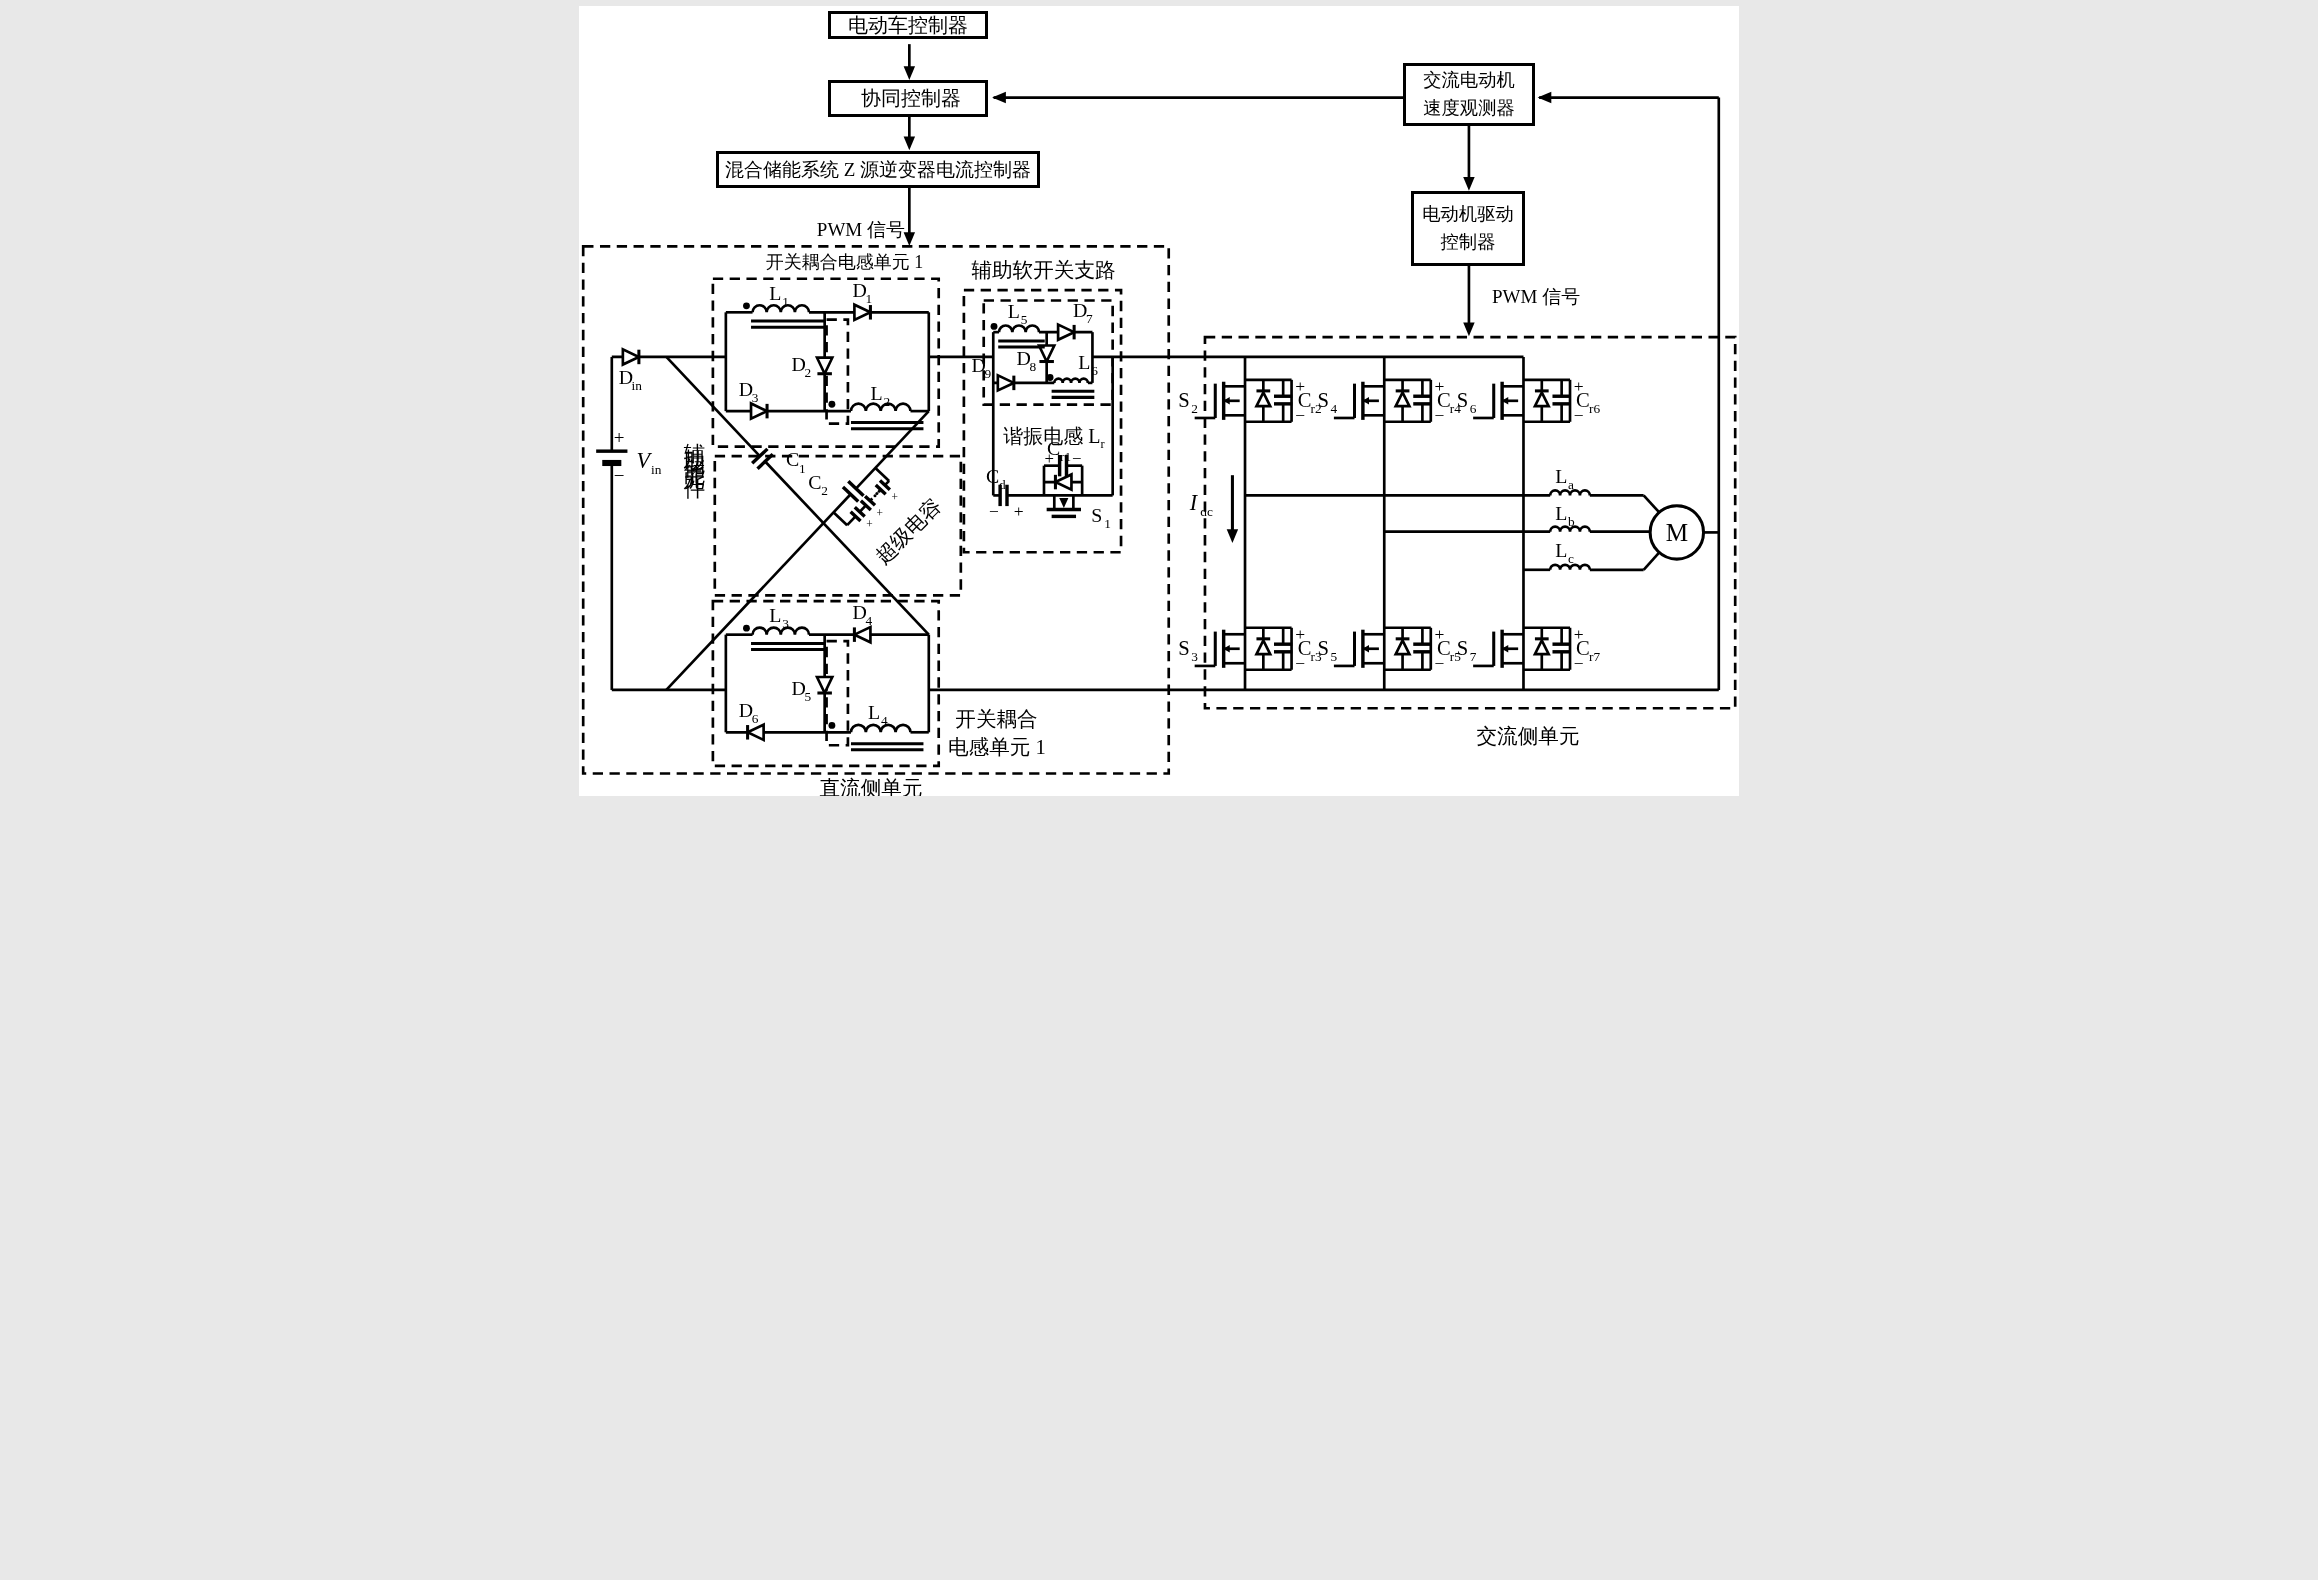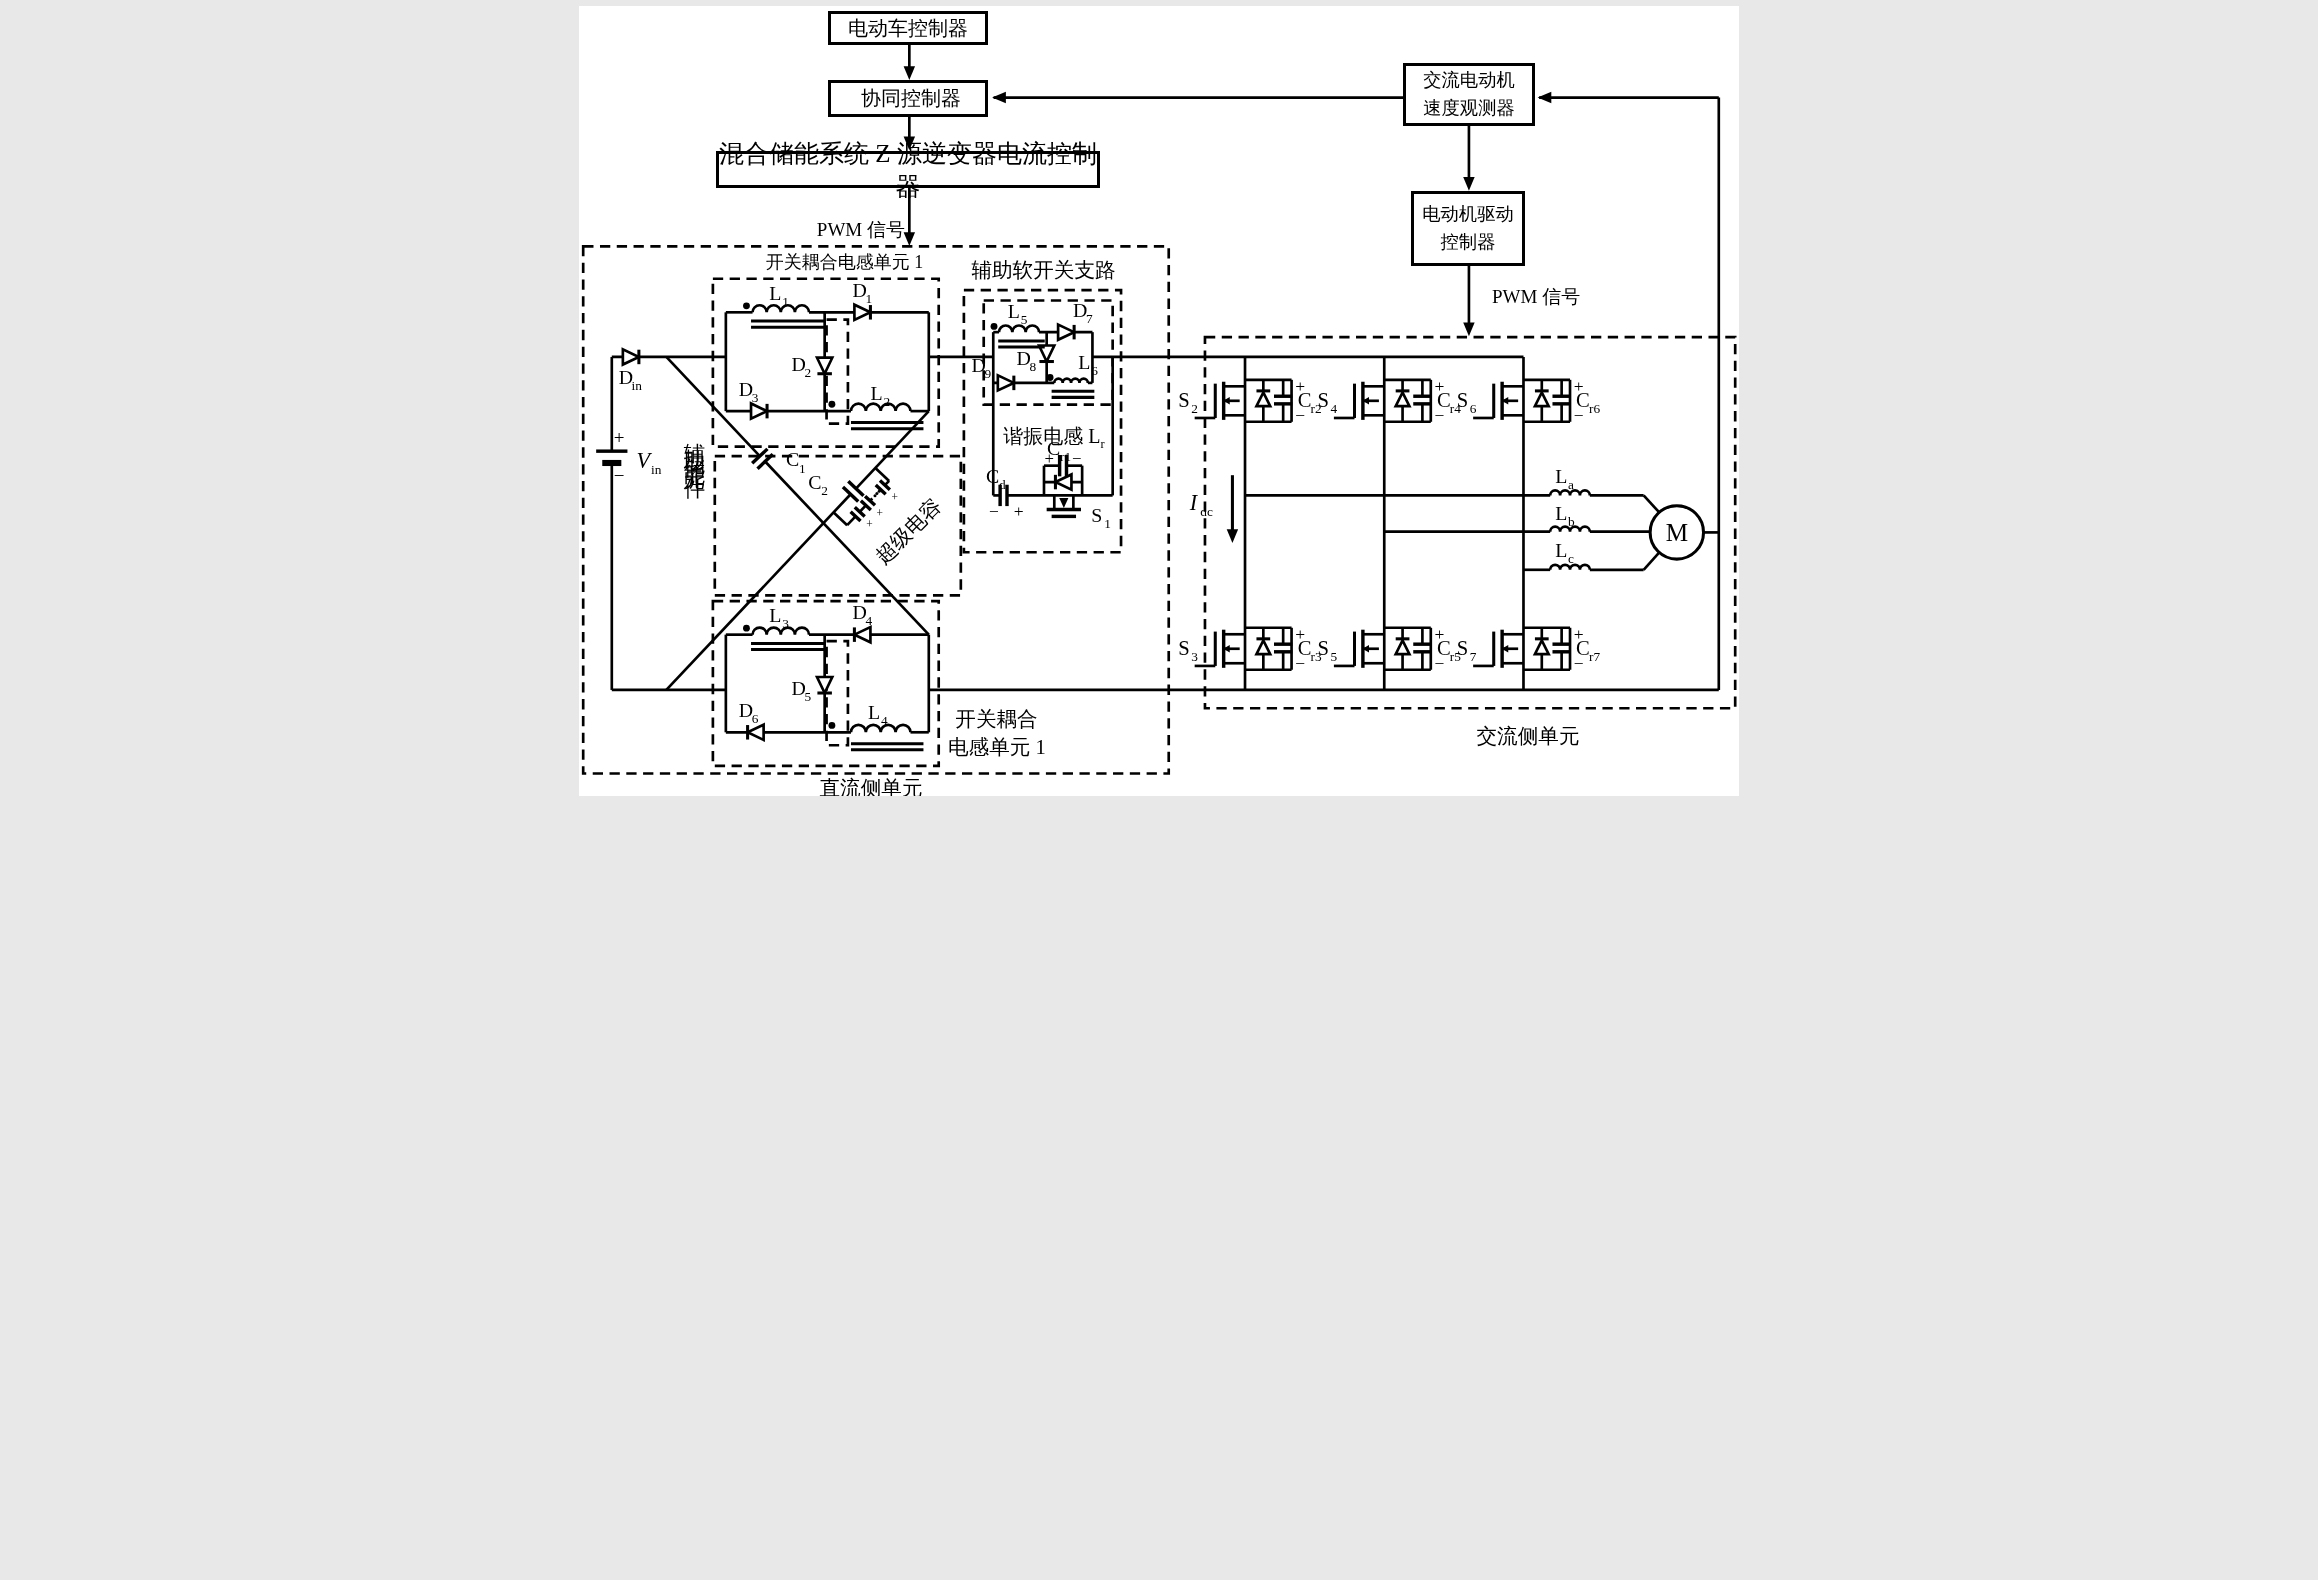--- a/index.html
+++ b/index.html
@@ -380,27 +380,27 @@
       <text x="2592" y="1266" font-size="35" text-anchor="start">a</text>
       <text x="2558" y="1347" font-size="52" text-anchor="start">L</text>
       <text x="2592" y="1363" font-size="35" text-anchor="start">b</text>
       <text x="2558" y="1445" font-size="52" text-anchor="start">L</text>
       <text x="2592" y="1461" font-size="35" text-anchor="start">c</text>
       <circle cx="2877" cy="1380" r="70" fill="#fff" stroke="#000" stroke-width="8"></circle>
       <text x="2877" y="1403" font-size="66" text-anchor="middle">M</text>
       <line x1="2946" y1="1380" x2="2987" y2="1380" stroke="#000" stroke-width="7"></line>
     </svg>
 
-  <div class="fbox" style="left:249px;top:5.3px;width:160px;height:34px;font-size:20px;">
+  <div class="fbox" style="left:249px;top:5.3px;width:160px;height:28px;font-size:20px;">
     <span>电动车控制器</span>
   </div>
   <div class="fbox" style="left:249px;top:74px;width:160px;height:37px;font-size:20px;padding-left:6px;">
     <span>协同控制器</span>
   </div>
-  <div class="fbox" style="left:137px;top:145px;width:384px;height:37px;font-size:25px;">
+  <div class="fbox" style="left:137px;top:145px;width:324px;height:37px;font-size:19px;">
     <span>混合储能系统 Z 源逆变器电流控制器</span>
   </div>
   <div class="fbox" style="left:824px;top:57px;width:132px;height:63px;font-size:18.3px;line-height:27.5px;">
     <span>交流电动机</span>
     <span>速度观测器</span>
   </div>
   <div class="fbox" style="left:832px;top:185px;width:114px;height:75px;font-size:18.3px;line-height:27.5px;">
     <span>电动机驱动</span>
     <span>控制器</span>
   </div>

